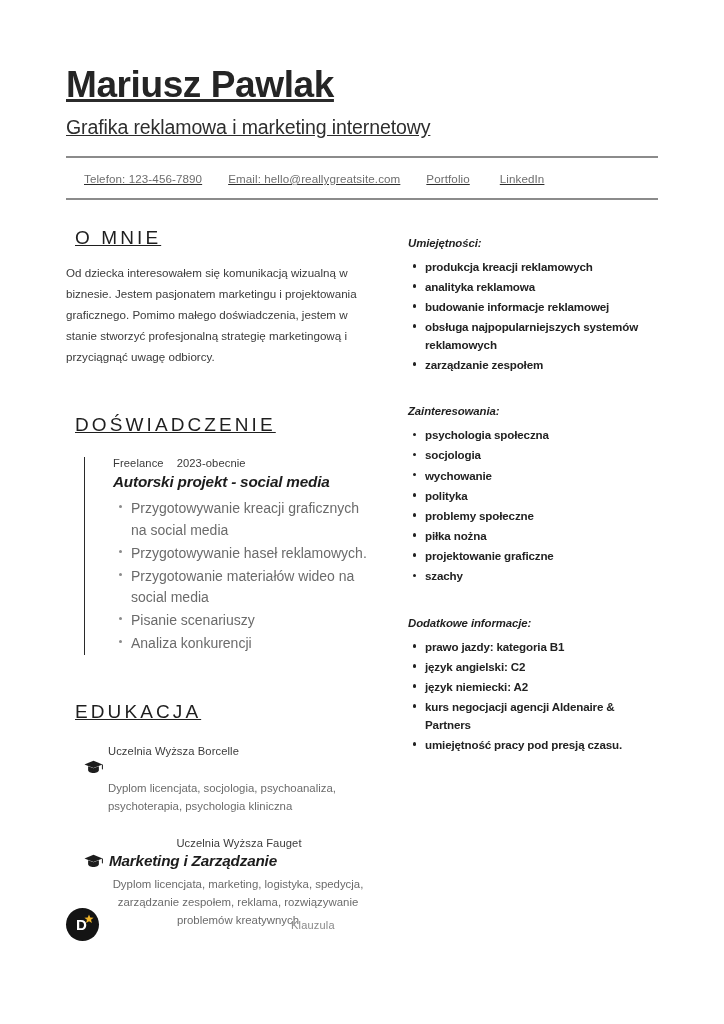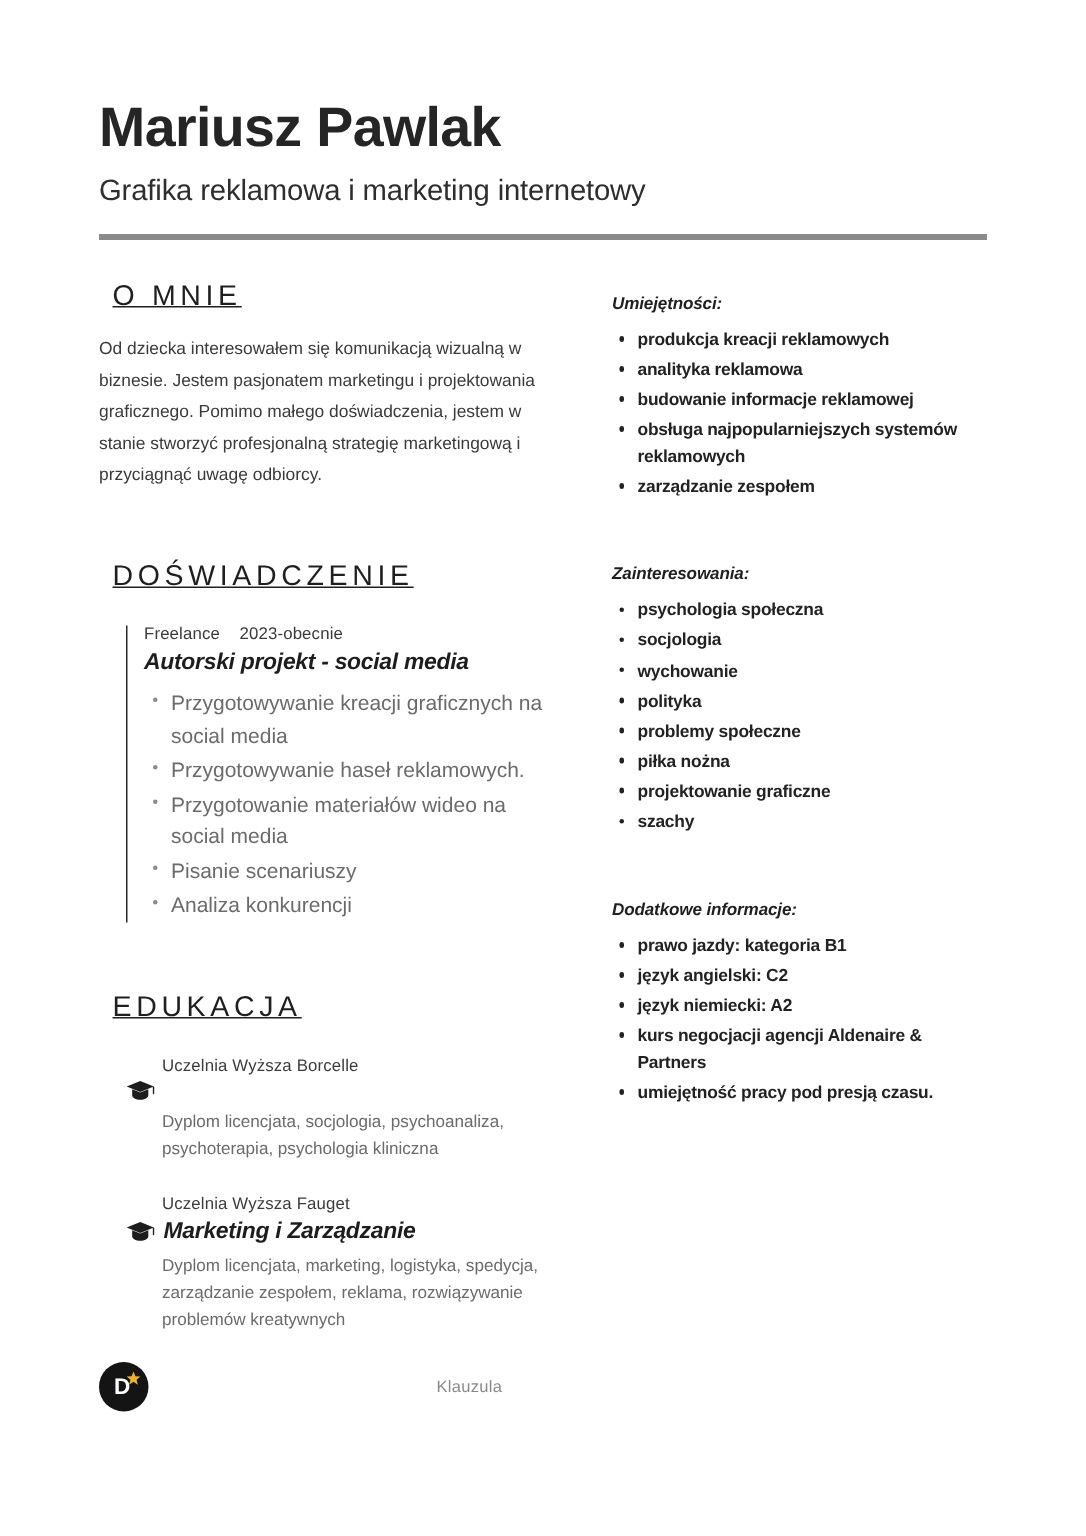--- a/index.html
+++ b/index.html
@@ -20,20 +20,21 @@
     position: relative;
     width: 724px;
     height: 1024px;
     background: #ffffff;
     padding: 0 66px;
   }
 
   
   .header {
     padding-top: 64px;
+    text-decoration: underline;
   }
 
   .full-name {
     font-size: 37px;
     font-weight: 800;
     letter-spacing: -0.4px;
     color: #252525;
     line-height: 1.12;
   }
 
@@ -93,21 +94,21 @@
     color: #3a3a3a;
     max-width: 292px;
   }
 
   
   .exp-block { margin-top: 47px; }
 
   .exp-entry {
     margin-top: 21px;
     margin-left: 18px;
-    padding-left: 11px;
+    padding-left: 28px;
     border-left: 1.6px solid #2a2a2a;
   }
 
   .exp-meta {
     font-size: 11.2px;
     color: #3a3a3a;
     letter-spacing: 0.1px;
   }
   .exp-meta .dates { margin-left: 13px; }
 
@@ -140,21 +141,21 @@
     width: 3.2px;
     height: 3.2px;
     border-radius: 50%;
     background: #8a8a8a;
   }
 
   
   .edu-block { margin-top: 46px; }
 
   .edu-entry { margin-top: 22px; margin-left: 18px; }
-  .edu-entry + .edu-entry { margin-top: 22px; }
+  .edu-entry + .edu-entry { margin-top: 22px; text-align: center; }
 
   .edu-school {
     font-size: 11.2px;
     color: #3b3b3b;
     margin-left: 24px;
     letter-spacing: 0.1px;
   }
 
   .edu-degree-row {
     display: flex;
@@ -181,21 +182,21 @@
   .edu-desc {
     margin-top: 5px;
     margin-left: 24px;
     font-size: 11.4px;
     line-height: 1.58;
     color: #6b6b6b;
     max-width: 260px;
   }
 
   
-  .rgroup + .rgroup { margin-top: 44px; }
+  .rgroup + .rgroup { margin-top: 32px; }
 
   .rgroup-title {
     font-size: 11.4px;
     font-weight: 700;
     font-style: italic;
     color: #1f1f1f;
     letter-spacing: -0.1px;
   }
 
   .rlist {
@@ -276,20 +277,26 @@
 </style>
 </head>
 <body>
 
 <div class="page">
 
   <div class="header">
     <div class="full-name">Mariusz Pawlak</div>
     <div class="job-title">Grafika reklamowa i marketing internetowy</div>
     <div class="rule rule-top"></div>
+    <div class="contact-row">
+      <span class="contact-item phone">Telefon: 123-456-7890</span>
+      <span class="contact-item email">Email: hello@reallygreatsite.com</span>
+      <span class="contact-item portfolio">Portfolio</span>
+      <span class="contact-item linkedin">LinkedIn</span>
+    </div>
     <div class="rule rule-bottom"></div>
   </div>
 
   <div class="columns">
 
     <div class="col-left">
 
       <div class="about-block">
         <div class="section-heading">O MNIE</div>
         <p class="about-text">Od dziecka interesowałem się komunikacją wizualną w biznesie. Jestem pasjonatem marketingu i projektowania graficznego. Pomimo małego doświadczenia, jestem w stanie stworzyć profesjonalną strategię marketingową i przyciągnąć uwagę odbiorcy.</p>

